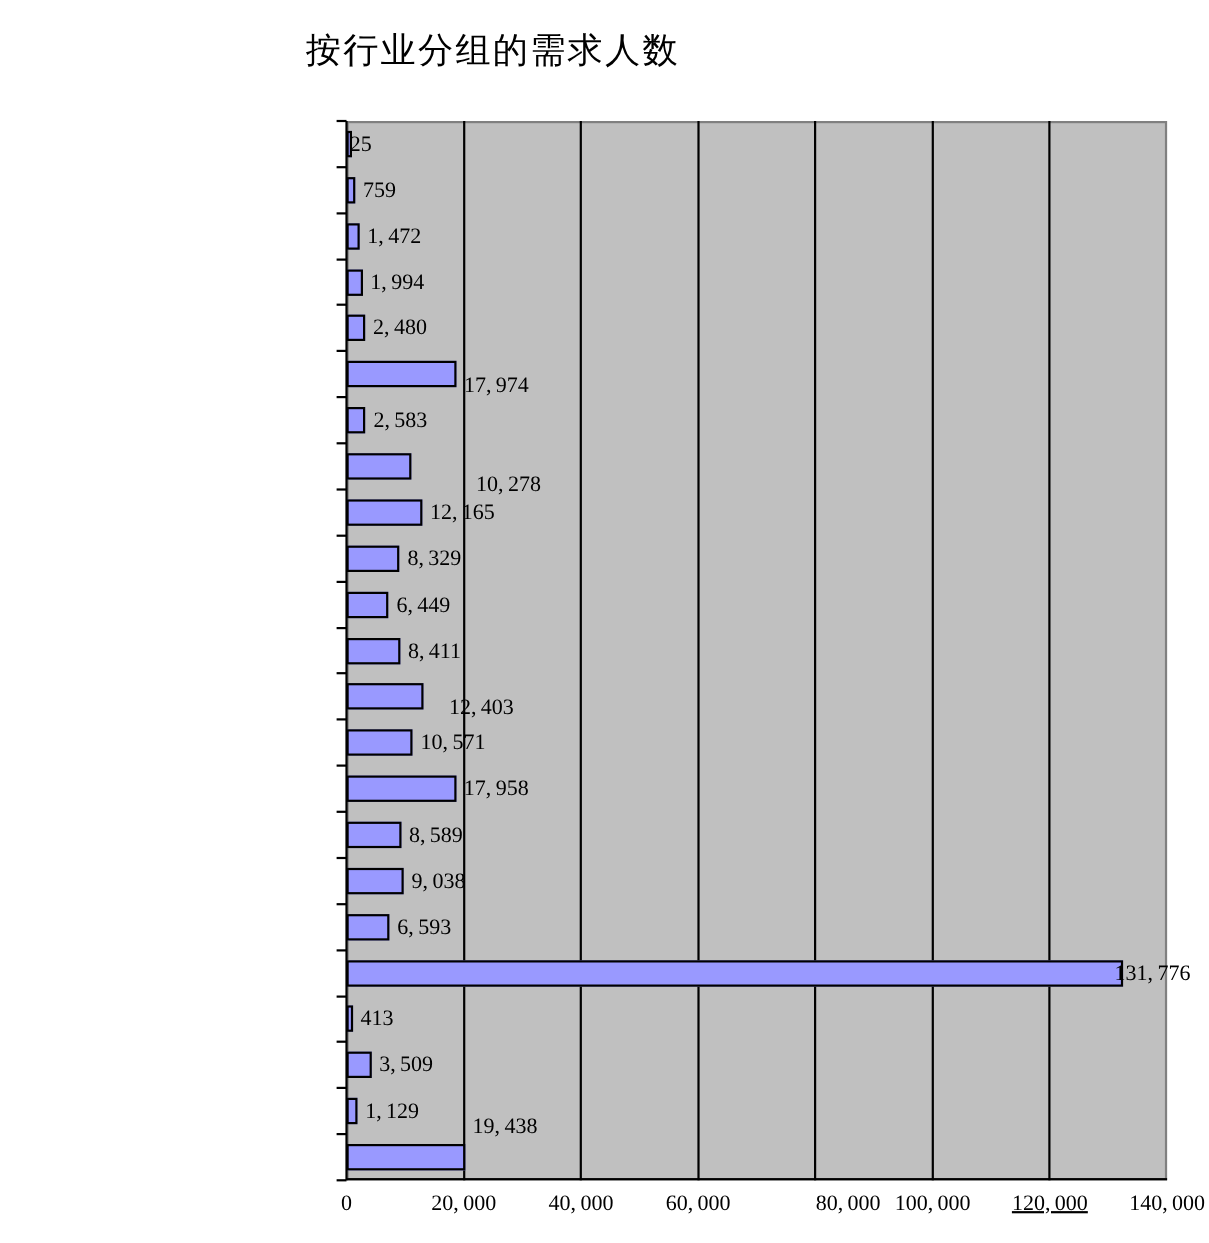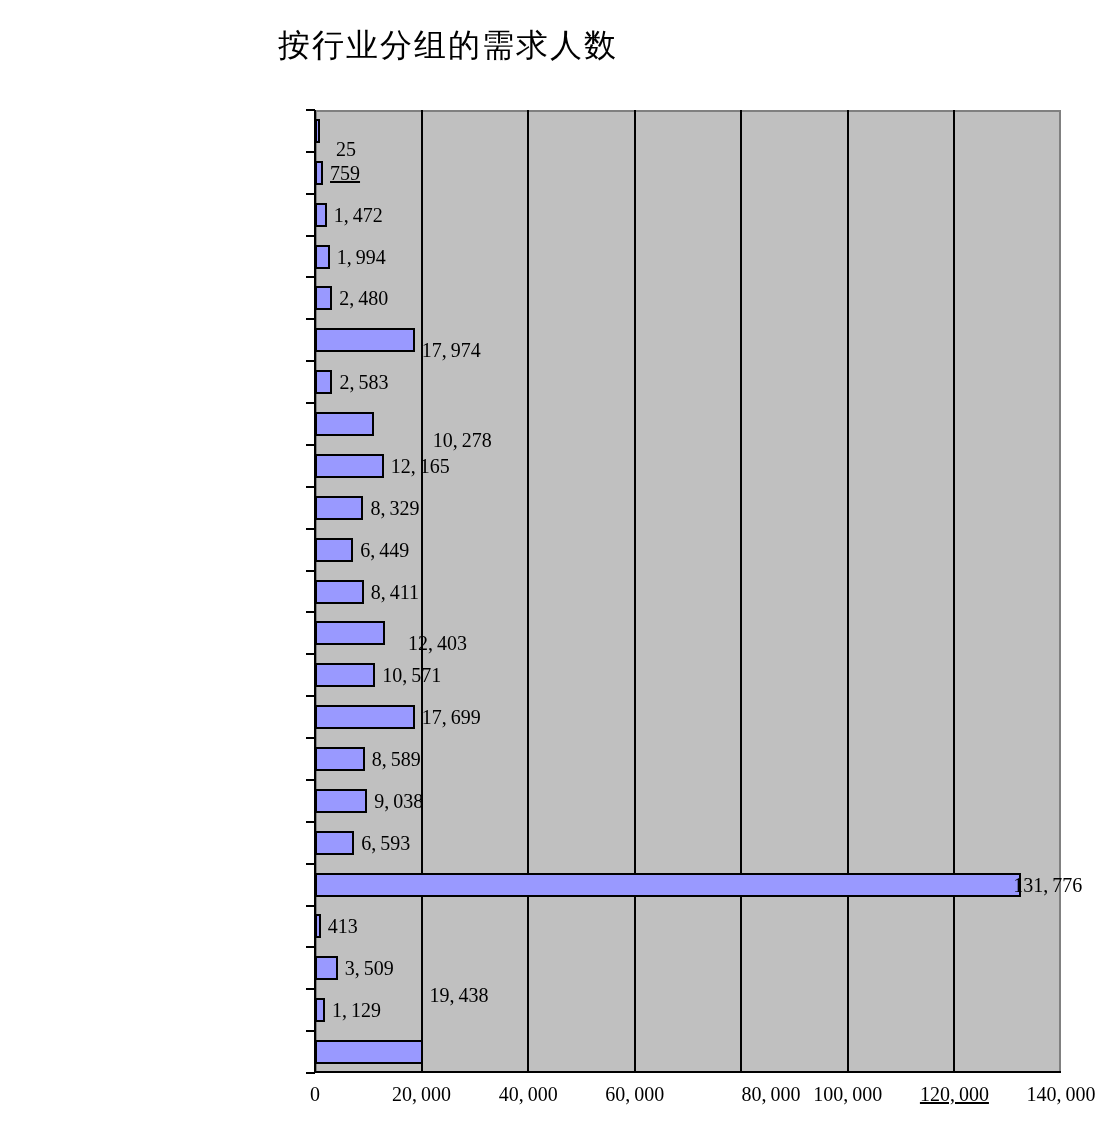--- a/index.html
+++ b/index.html
@@ -126,26 +126,26 @@
       <div class="y-tick" style="top: 862.652px;"></div>
       <div class="y-tick" style="top: 904.522px;"></div>
       <div class="y-tick" style="top: 946.391px;"></div>
       <div class="y-tick" style="top: 988.261px;"></div>
       <div class="y-tick" style="top: 1030.13px;"></div>
       <div class="y-tick" style="top: 1072px;"></div>
       <div class="cat-label" style="top: 120.935px;">
         <div></div>
       </div>
       <div class="bar" style="left: 315px; top: 118.935px; width: 0.5px;"></div>
-      <div class="value-label" style="left: 336px; top: 119.935px; margin-top: 18px;">25</div>
+      <div class="value-label" style="left: 318px; top: 119.935px;">25</div>
       <div class="cat-label" style="top: 162.804px;">
         <div></div>
       </div>
       <div class="bar" style="left: 315px; top: 160.804px; width: 4.04439px;"></div>
-      <div class="value-label" style="left: 330.044px; top: 161.804px; text-decoration: underline;">759</div>
+      <div class="value-label" style="left: 330.044px; top: 161.804px;">759</div>
       <div class="cat-label" style="top: 204.674px;">
         <div></div>
       </div>
       <div class="bar" style="left: 315px; top: 202.674px; width: 7.84366px;"></div>
       <div class="value-label" style="left: 333.844px; top: 203.674px;">1, 472</div>
       <div class="cat-label" style="top: 246.543px;">
         <div></div>
       </div>
       <div class="bar" style="left: 315px; top: 244.543px; width: 10.6252px;"></div>
       <div class="value-label" style="left: 336.625px; top: 245.543px;">1, 994</div>
@@ -196,21 +196,21 @@
       <div class="value-label" style="left: 408.09px; top: 632.37px;">12, 403</div>
       <div class="cat-label" style="top: 665.239px;">
         <div></div>
       </div>
       <div class="bar" style="left: 315px; top: 663.239px; width: 56.3283px;"></div>
       <div class="value-label" style="left: 382.328px; top: 664.239px;">10, 571</div>
       <div class="cat-label" style="top: 707.109px;">
         <div></div>
       </div>
       <div class="bar" style="left: 315px; top: 705.109px; width: 95.6905px;"></div>
-      <div class="value-label" style="left: 421.69px; top: 706.109px;">17, 699</div>
+      <div class="value-label" style="left: 421.69px; top: 706.109px;">17, 958</div>
       <div class="cat-label" style="top: 748.978px;">
         <div></div>
       </div>
       <div class="bar" style="left: 315px; top: 746.978px; width: 45.7671px;"></div>
       <div class="value-label" style="left: 371.767px; top: 747.978px;">8, 589</div>
       <div class="cat-label" style="top: 790.848px;">
         <div></div>
       </div>
       <div class="bar" style="left: 315px; top: 788.848px; width: 48.1596px;"></div>
       <div class="value-label" style="left: 374.16px; top: 789.848px;">9, 038</div>
@@ -238,21 +238,21 @@
       <div class="cat-label" style="top: 990.196px;">
         <div></div>
         <div></div>
       </div>
       <div class="bar" style="left: 315px; top: 998.196px; width: 6.01596px;"></div>
       <div class="value-label" style="left: 332.016px; top: 999.196px;">1, 129</div>
       <div class="cat-label" style="top: 1042.07px;">
         <div></div>
       </div>
       <div class="bar" style="left: 315px; top: 1040.07px; width: 103.577px;"></div>
-      <div class="value-label" style="left: 429.577px; top: 984px;">19, 438</div>
+      <div class="value-label" style="left: 429.577px; top: 1013px;">19, 438</div>
       <div class="x-tick-label" style="left: 315px;">0</div>
       <div class="x-tick-label" style="left: 421.571px;">20, 000</div>
       <div class="x-tick-label" style="left: 528.143px;">40, 000</div>
       <div class="x-tick-label" style="left: 634.714px;">60, 000</div>
       <div class="x-tick-label" style="left: 771px;">80, 000</div>
       <div class="x-tick-label" style="left: 847.857px;">100, 000</div>
       <div class="x-tick-label" style="left: 954.429px; text-decoration: underline;">120, 000</div>
       <div class="x-tick-label" style="left: 1061px;">140, 000</div>
     </div>
   <div class="y-axis-line"></div>

